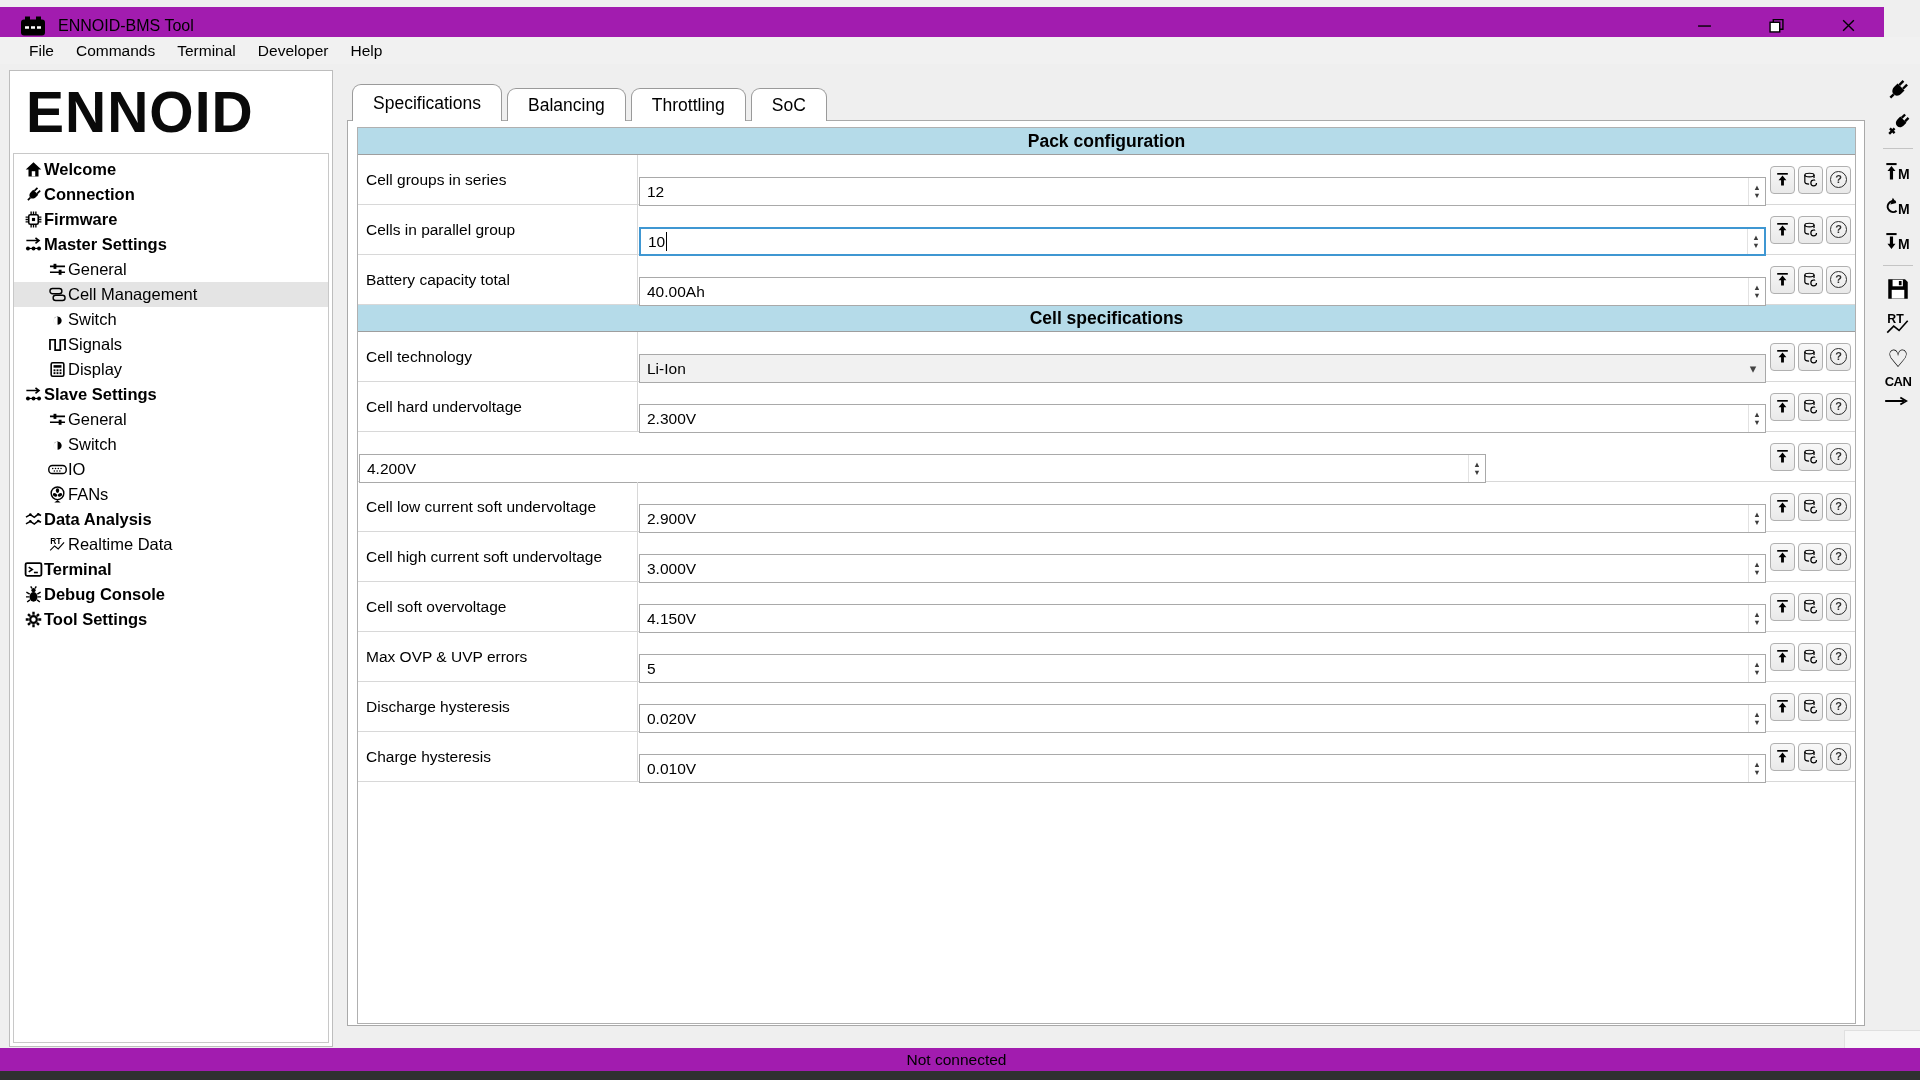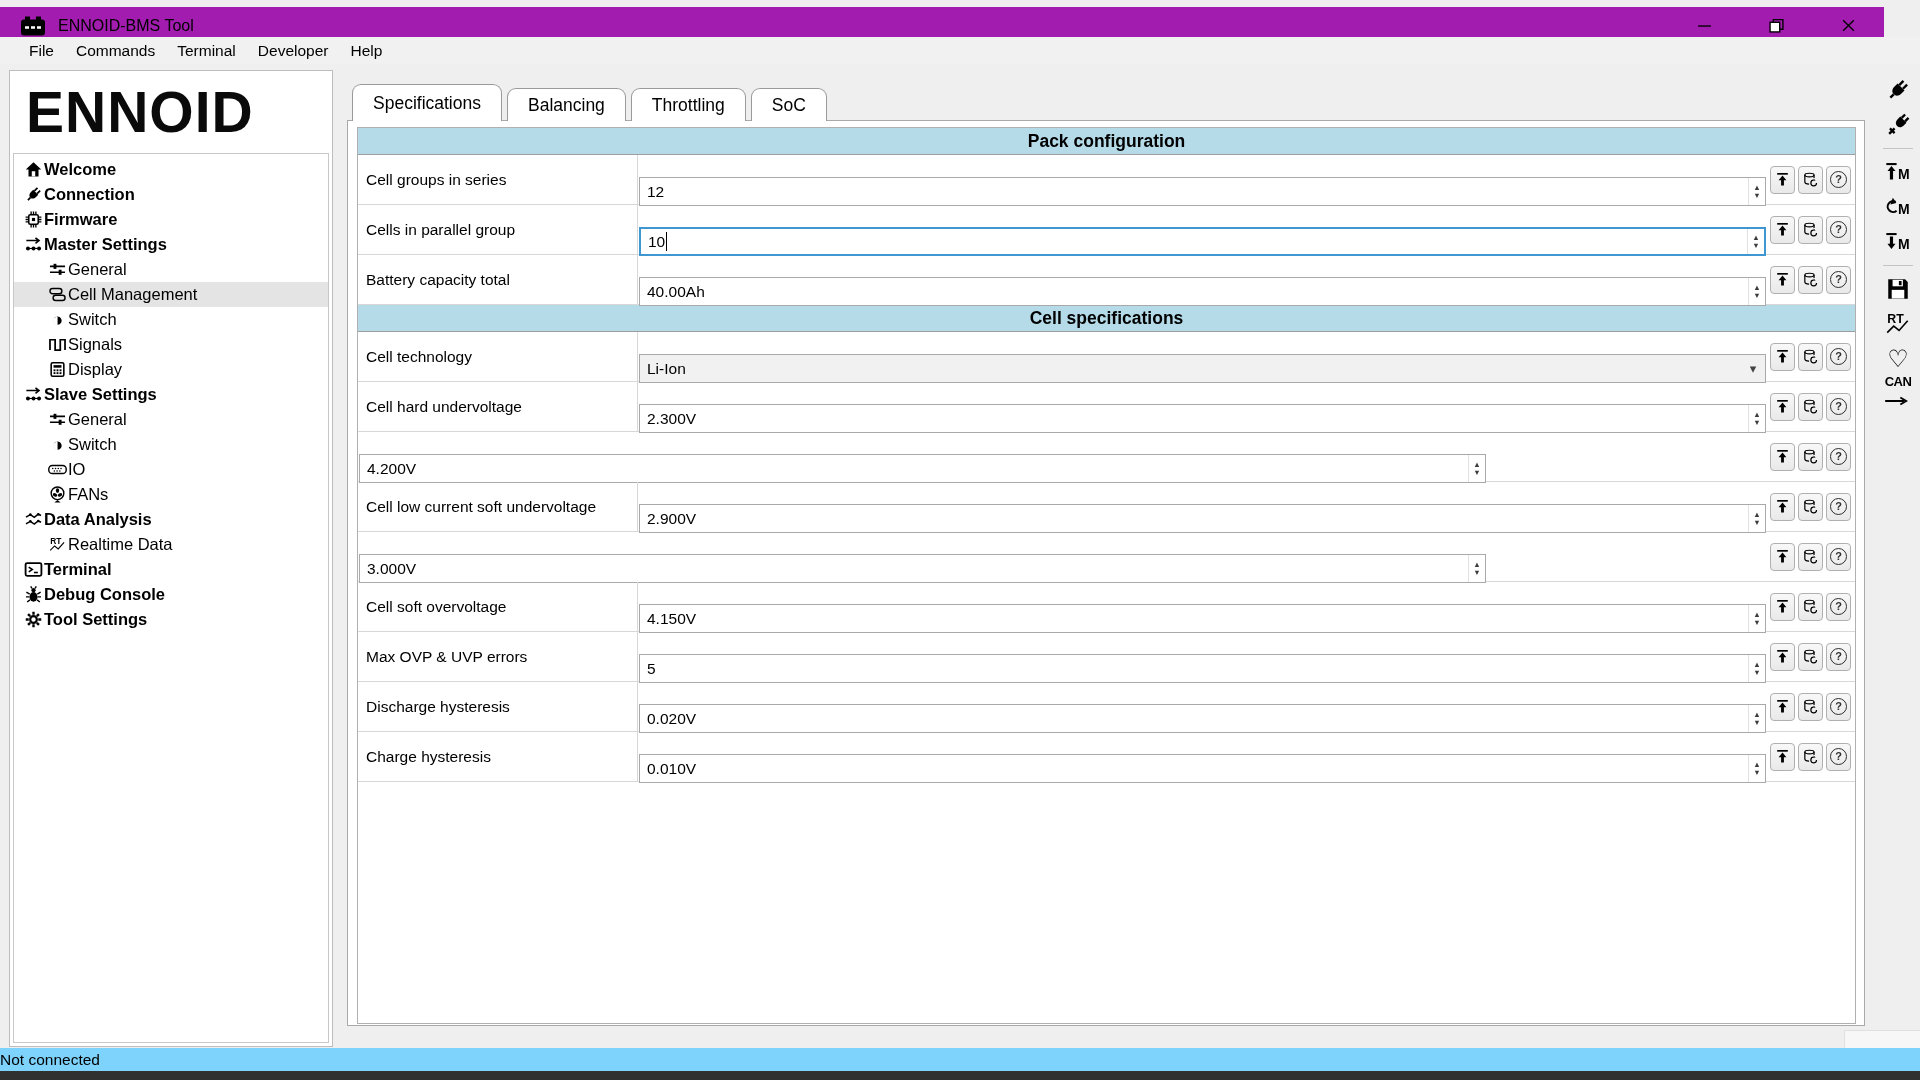--- a/index.html
+++ b/index.html
@@ -134,22 +134,22 @@
     display: flex; align-items: center; justify-content: center; }
   .tb-ic { width: 28px; height: 26px; font-size: 24px; }
   .tb-ic svg { width: 28px; height: 26px; }
   .rt-sep { width: 30px; border-top: 1px solid #c4c4c4; margin: 2px 0; }
   .can-wrap { display: flex; flex-direction: column; align-items: center; line-height: 1; text-align: right; }
   .can-wrap b { font-size: 13px; letter-spacing: -0.5px; }
 
   
   .statusbar {
     position: absolute; left: 0; top: 1048px; width: 1920px; height: 23px;
-    display: flex; align-items: center; justify-content: flex-start;
-    padding-right: 7px; font-size: 15.5px; background: #7dd3fc;
+    display: flex; align-items: center; justify-content: center;
+    padding-right: 7px; font-size: 15.5px; background: #a21caf;
   }
   .corner {
     position: absolute; right: 0; top: 1030px; width: 76px; height: 18px;
     background: #f7f7f7; border-left: 1px solid #e0e0e0; border-top: 1px solid #e0e0e0;
   }
   .bottombar { position: absolute; left: 0; top: 1071px; width: 1920px; height: 9px; background: var(--botbar, #303030); }
 </style>
 </head>
 <body style="--hdrbg: #b5dbe9; --focus: #3f97d2; --selbg: #e4e4e4; --botbar: #303030;">
 
@@ -662,20 +662,21 @@
           </button>
           <button class="ibtn">
             <span class="ic btn-ic">
               <span class="qmark">?</span>
             </span>
           </button>
         </div>
       </div>
     </div>
     <div class="trow">
+      <div class="tlabel">Cell high current soft undervoltage</div>
       <div class="tfield-wrap">
         <div class="field">
           <div class="field-text">3.000V</div>
           <div class="spin">
             <span>▲</span>
             <span>▼</span>
           </div>
         </div>
         <div class="row-btns">
           <button class="ibtn">

